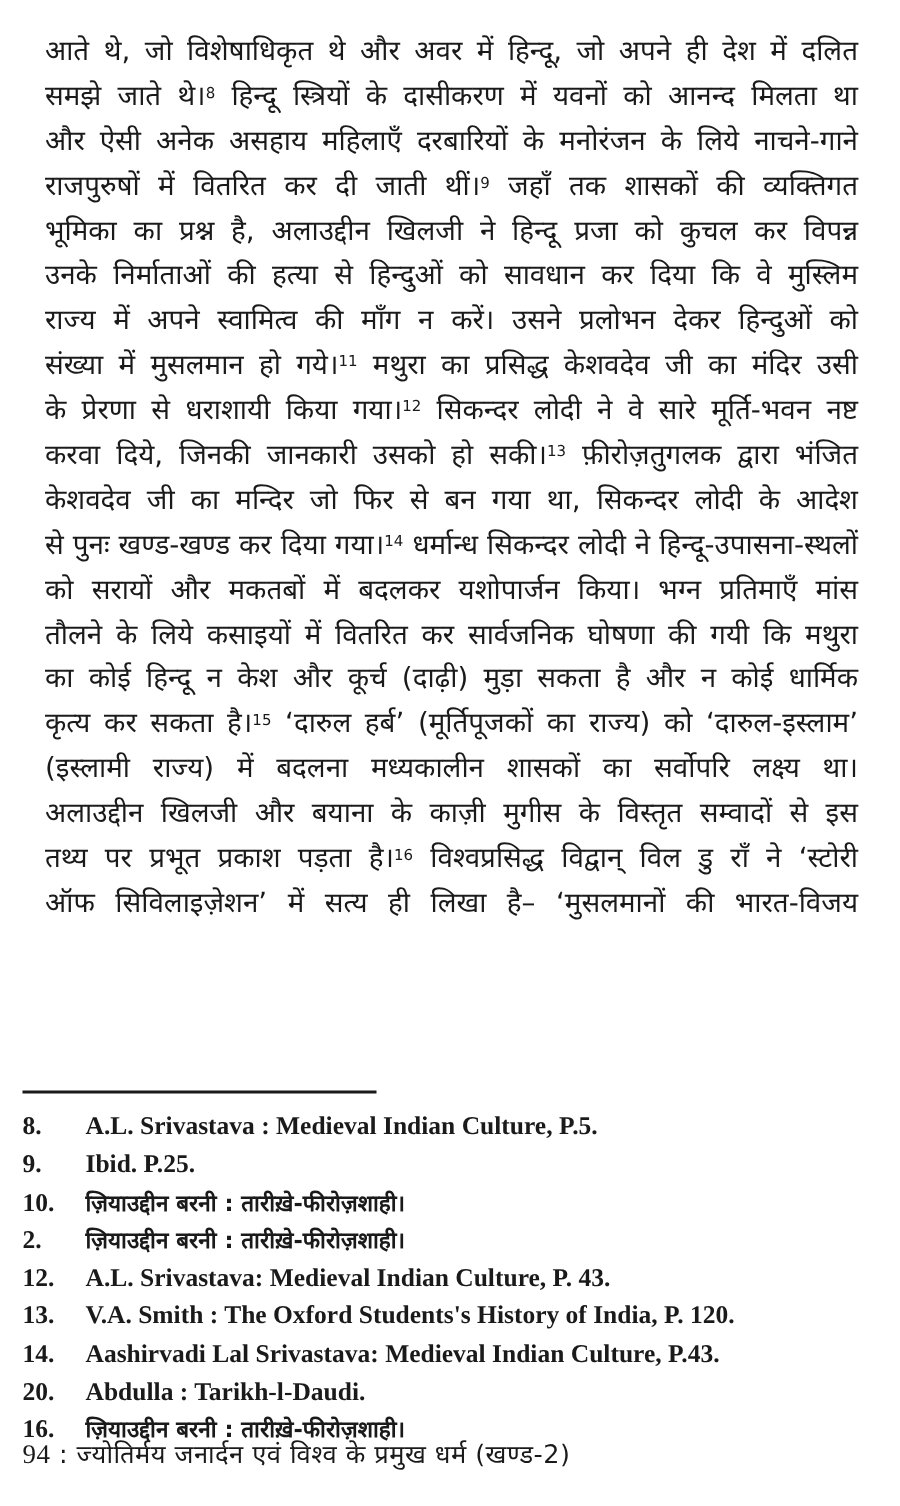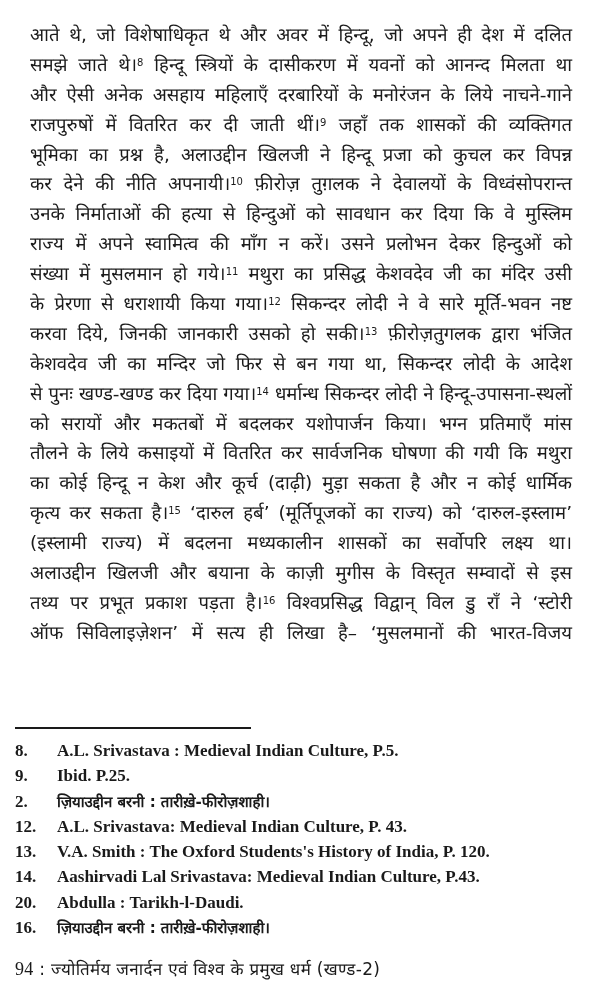--- a/index.html
+++ b/index.html
@@ -43,21 +43,20 @@
 </head>
 <body>
 
 <div class="page">
   <div class="body-text">
     <span class="line"><span>आते थे, जो विशेषाधिकृत थे और अवर में हिन्दू, जो अपने ही देश में दलित</span><sup class="fn"></sup><span></span></span>
     <span class="line"><span>समझे जाते थे।</span><sup class="fn">8</sup><span> हिन्दू स्त्रियों के दासीकरण में यवनों को आनन्द मिलता था</span></span>
     <span class="line"><span>और ऐसी अनेक असहाय महिलाएँ दरबारियों के मनोरंजन के लिये नाचने-गाने</span><sup class="fn"></sup><span></span></span>
     <span class="line"><span>राजपुरुषों में वितरित कर दी जाती थीं।</span><sup class="fn">9</sup><span> जहाँ तक शासकों की व्यक्तिगत</span></span>
     <span class="line"><span>भूमिका का प्रश्न है, अलाउद्दीन खिलजी ने हिन्दू प्रजा को कुचल कर विपन्न</span><sup class="fn"></sup><span></span></span>
-    <span class="line"><span>कर देने की नीति अपनायी।</span><sup class="fn">10</sup><span> फ़ीरोज़ तुग़लक ने देवालयों के विध्वंसोपरान्त</span></span>
     <span class="line"><span>उनके निर्माताओं की हत्या से हिन्दुओं को सावधान कर दिया कि वे मुस्लिम</span><sup class="fn"></sup><span></span></span>
     <span class="line"><span>राज्य में अपने स्वामित्व की माँग न करें। उसने प्रलोभन देकर हिन्दुओं को</span><sup class="fn"></sup><span></span></span>
     <span class="line"><span>संख्या में मुसलमान हो गये।</span><sup class="fn">11</sup><span> मथुरा का प्रसिद्ध केशवदेव जी का मंदिर उसी</span></span>
     <span class="line"><span>के प्रेरणा से धराशायी किया गया।</span><sup class="fn">12</sup><span> सिकन्दर लोदी ने वे सारे मूर्ति-भवन नष्ट</span></span>
     <span class="line"><span>करवा दिये, जिनकी जानकारी उसको हो सकी।</span><sup class="fn">13</sup><span> फ़ीरोज़तुगलक द्वारा भंजित</span></span>
     <span class="line"><span>केशवदेव जी का मन्दिर जो फिर से बन गया था, सिकन्दर लोदी के आदेश</span><sup class="fn"></sup><span></span></span>
     <span class="line"><span>से पुनः खण्ड-खण्ड कर दिया गया।</span><sup class="fn">14</sup><span> धर्मान्ध सिकन्दर लोदी ने हिन्दू-उपासना-स्थलों</span></span>
     <span class="line"><span>को सरायों और मकतबों में बदलकर यशोपार्जन किया। भग्न प्रतिमाएँ मांस</span><sup class="fn"></sup><span></span></span>
     <span class="line"><span>तौलने के लिये कसाइयों में वितरित कर सार्वजनिक घोषणा की गयी कि मथुरा</span><sup class="fn"></sup><span></span></span>
     <span class="line"><span>का कोई हिन्दू न केश और कूर्च (दाढ़ी) मुड़ा सकता है और न कोई धार्मिक</span><sup class="fn"></sup><span></span></span>
@@ -67,20 +66,21 @@
     <span class="line"><span>तथ्य पर प्रभूत प्रकाश पड़ता है।</span><sup class="fn">16</sup><span> विश्वप्रसिद्ध विद्वान् विल डु राँ ने ‘स्टोरी</span></span>
     <span class="line"><span>ऑफ सिविलाइज़ेशन’ में सत्य ही लिखा है– ‘मुसलमानों की भारत-विजय</span><sup class="fn"></sup><span></span></span>
   </div>
 </div>
 
 <div class="rule"></div>
 
 <ul class="footnotes">
   <li class="footnote"><span class="fn-num">8.</span><span class="fn-text">A.L. Srivastava : Medieval Indian Culture, P.5.</span></li>
   <li class="footnote"><span class="fn-num">9.</span><span class="fn-text">Ibid. P.25.</span></li>
+  <li class="footnote"><span class="fn-num">10.</span><span class="fn-text hi">ज़ियाउद्दीन बरनी : तारीखे़-फीरोज़शाही।</span></li>
   <li class="footnote"><span class="fn-num">2.</span><span class="fn-text hi">ज़ियाउद्दीन बरनी : तारीखे़-फीरोज़शाही।</span></li>
   <li class="footnote"><span class="fn-num">12.</span><span class="fn-text">A.L. Srivastava: Medieval Indian Culture, P. 43.</span></li>
   <li class="footnote"><span class="fn-num">13.</span><span class="fn-text">V.A. Smith : The Oxford Students's History of India, P. 120.</span></li>
   <li class="footnote"><span class="fn-num">14.</span><span class="fn-text">Aashirvadi Lal Srivastava: Medieval Indian Culture, P.43.</span></li>
   <li class="footnote"><span class="fn-num">20.</span><span class="fn-text">Abdulla : Tarikh-l-Daudi.</span></li>
   <li class="footnote"><span class="fn-num">16.</span><span class="fn-text hi">ज़ियाउद्दीन बरनी : तारीखे़-फीरोज़शाही।</span></li>
 </ul>
 
 <div class="footer">
   <span class="pg">94</span><span> : </span><span>ज्योतिर्मय जनार्दन एवं विश्व के प्रमुख धर्म (खण्ड-2)</span>

